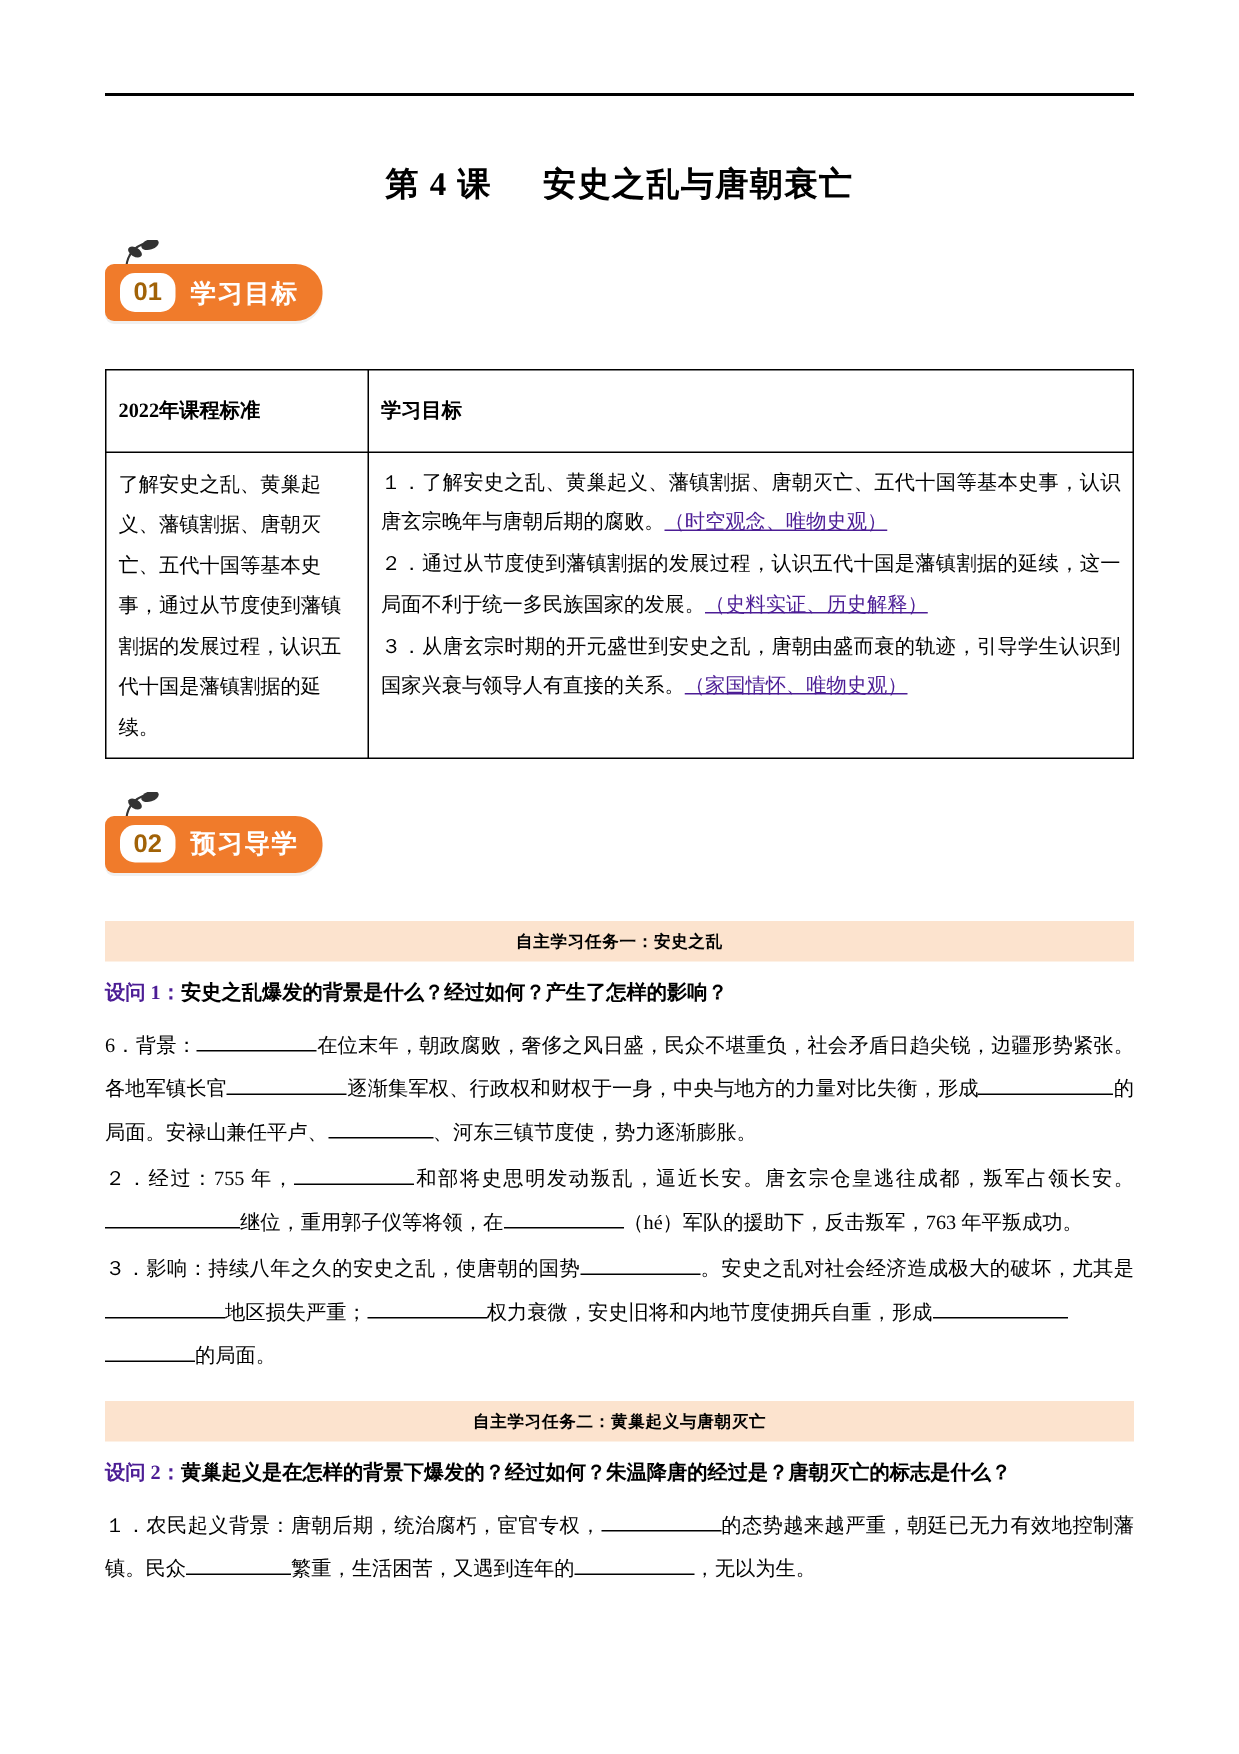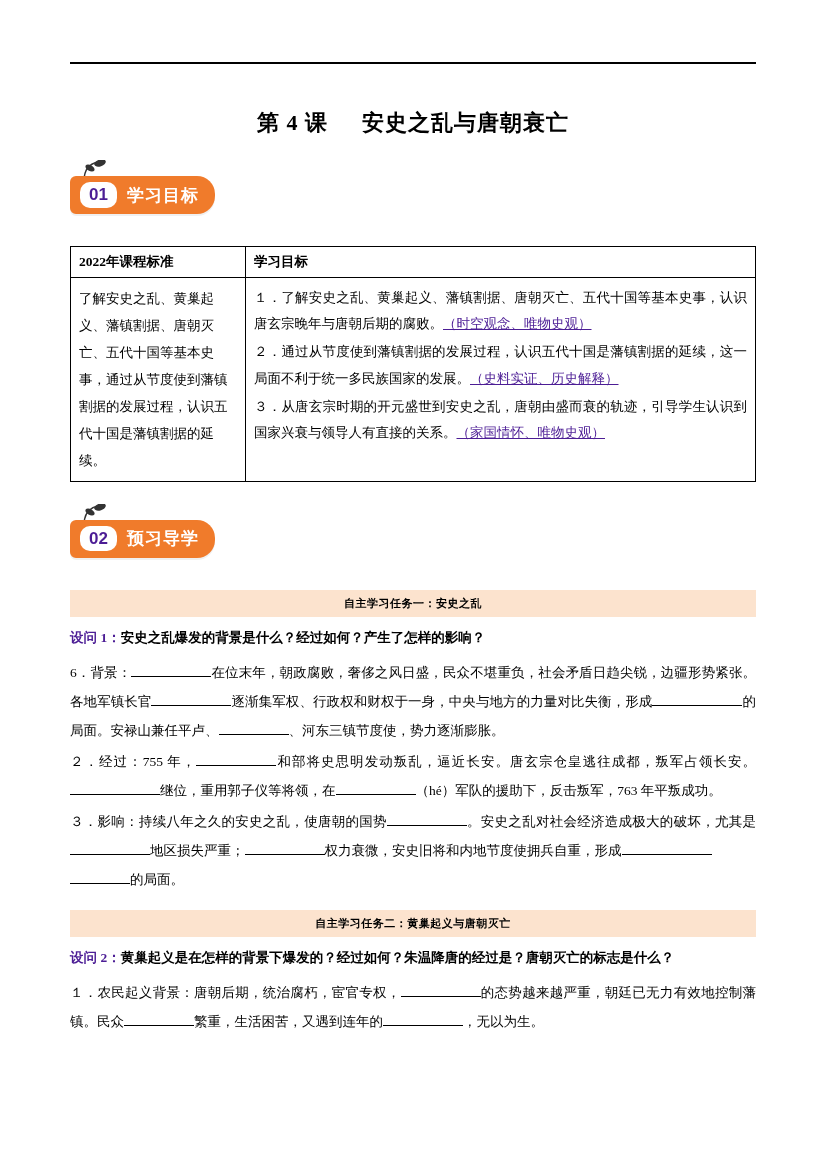--- a/index.html
+++ b/index.html
@@ -52,21 +52,21 @@
     align-items: center;
     height: 38px;
     background: #F07B2B;
     border-radius: 6px 18px 18px 6px;
     padding: 0 16px 0 10px;
     box-shadow: 0 2px 0 rgba(0,0,0,0.06);
   }
   .banner .num {
     display: inline-block;
     background: #ffffff;
-    color: #4c1d95;
+    color: #a16207;
     font-weight: bold;
     font-size: 17px;
     border-radius: 10px;
     padding: 2px 9px;
     font-family: "Liberation Sans", sans-serif;
     margin-right: 10px;
     line-height: 1.25;
   }
   .banner .btxt {
     color: #ffffff;
@@ -93,21 +93,21 @@
     border: 1px solid #000;
     vertical-align: top;
     padding: 7px 8px;
     font-size: 13.5px;
     line-height: 2.0;
   }
   .th-cell {
     font-weight: bold;
     font-size: 13.5px;
     line-height: 1.6 !important;
-    padding: 4px 8px !important;
+    padding: 16px 8px !important;
   }
   .col-left { width: 175px; }
   .cell-body p {
     margin: 0 0 2px 0;
     line-height: 1.95;
     text-align: justify;
   }
   .u-blue {
     color: #4c1d95;
     text-decoration: underline;

